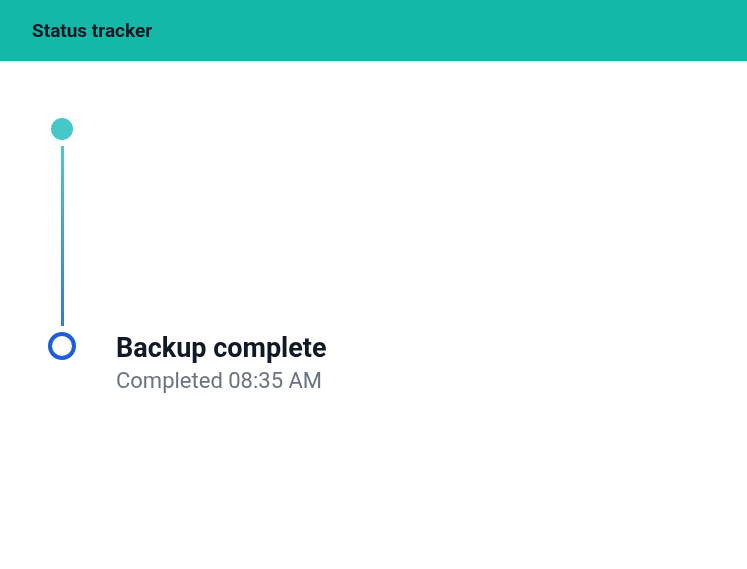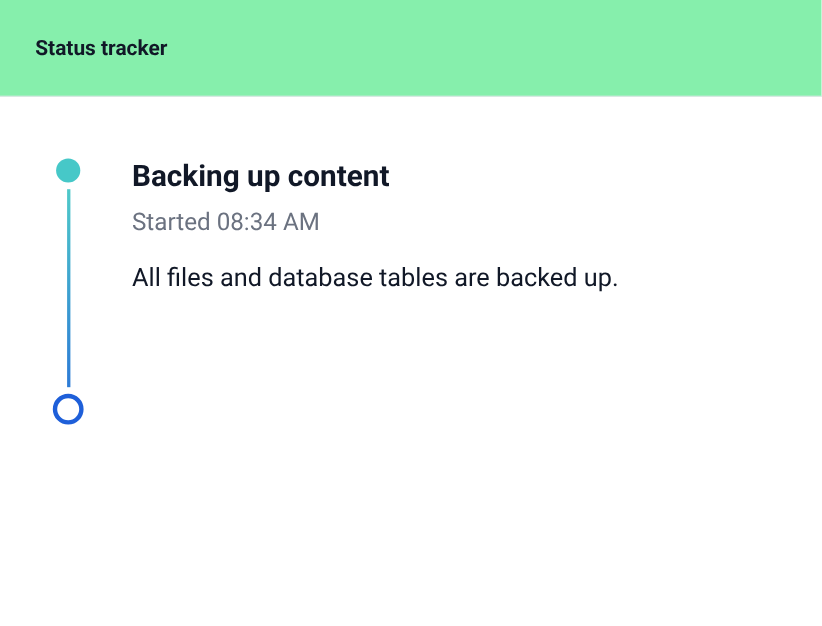--- a/index.html
+++ b/index.html
@@ -8,23 +8,23 @@
       box-sizing: border-box;
     }
     body {
       font-family: -apple-system, BlinkMacSystemFont, "Segoe UI", Roboto, Helvetica, Arial, sans-serif;
       background: #ffffff;
       width: 747px;
       height: 569px;
       overflow: hidden;
     }
     .header {
-      background: #86efac;
+      background: #14b8a6;
       border-bottom: 1px solid #e5e7eb;
-      padding: 32px 32px;
+      padding: 19px 32px;
     }
     .header-title {
       font-size: 19px;
       font-weight: 700;
       color: #111827;
     }
     .timeline {
       padding: 56px 40px 40px 48px;
     }
     .timeline-item {
@@ -102,28 +102,25 @@
   <div class="header-title">Status tracker</div>
 </div>
 
 <div class="timeline">
 
   <div class="timeline-item">
     <div class="timeline-marker">
       <div class="dot-filled"></div>
       <div class="connector"></div>
     </div>
-    <div class="timeline-content">
-      <div class="step-title">Backing up content</div>
-      <div class="step-subtitle">Started 08:34 AM</div>
-      <div class="step-description">All files and database tables are backed up.</div>
-    </div>
   </div>
 
   <div class="timeline-item">
     <div class="timeline-marker">
       <div class="dot-outline"></div>
     </div>
     <div class="timeline-content-last">
+      <div class="step-title">Backup complete</div>
+      <div class="step-subtitle">Completed 08:35 AM</div>
     </div>
   </div>
 
 </div>
 
 </body></html>

